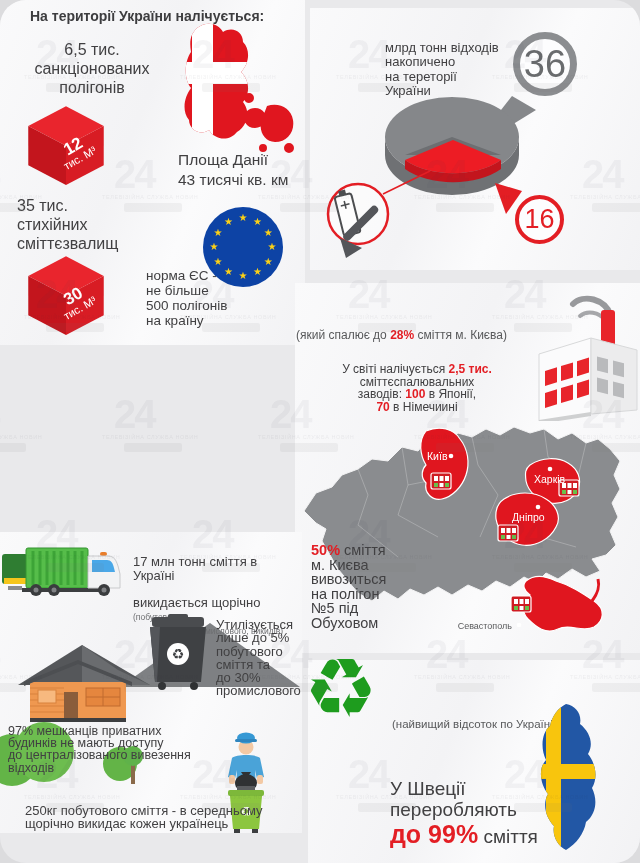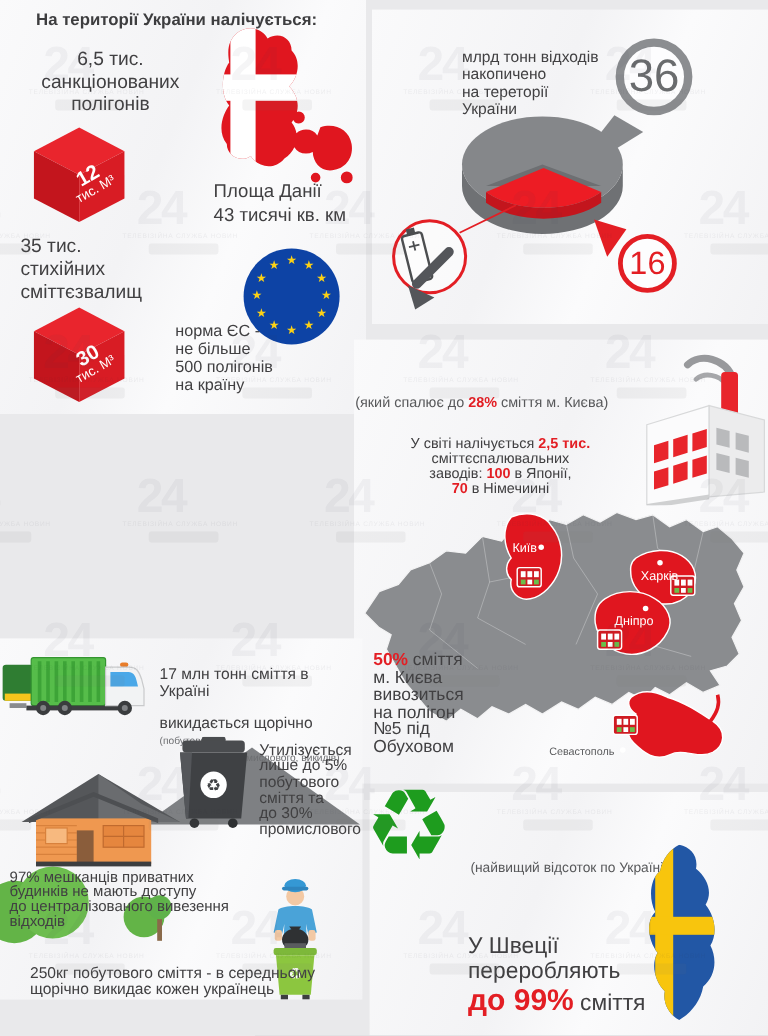--- a/index.html
+++ b/index.html
@@ -1,17 +1,17 @@
 <!DOCTYPE html>
 <html><head>
 <meta charset="utf-8">
 <style>
   html,body{margin:0;padding:0;background:#dcdcde;}
   #stage{position:relative;width:640px;height:863px;overflow:hidden;
-         background:#e9e9eb;font-family:"Liberation Sans",sans-serif;}
+         background:#e9e9eb;font-family:"Liberation Sans",sans-serif;border-radius:26px;}
   .card{position:absolute;
         background:linear-gradient(112deg,#fafafb 0%,#f3f3f5 42%,#fbfbfc 62%,#f2f2f4 100%);}
   .t{position:absolute;color:#414042;white-space:pre-line;}
   .red{color:#e31e24;font-weight:700;}
   .sm{font-size:8.5px;color:#6d6e71;}
   
   #wm{position:absolute;inset:0;z-index:9;pointer-events:none;}
   .wm-tile{position:absolute;width:150px;text-align:left;}
   .wm-num{font-size:40px;font-weight:700;letter-spacing:-2px;
           color:rgba(60,60,70,0.05);line-height:40px;padding-left:18px;}

